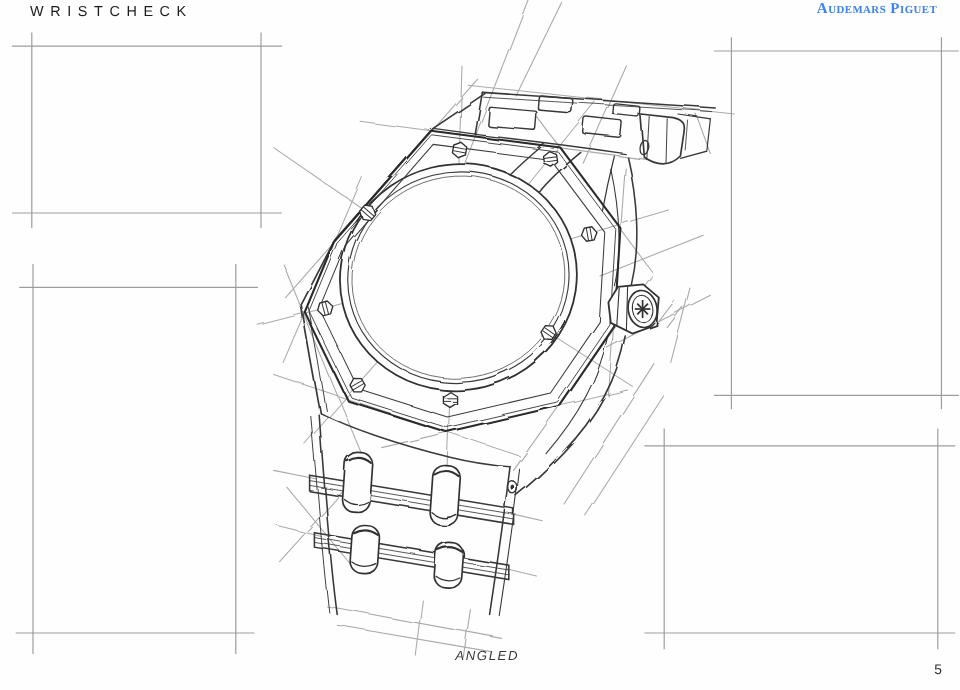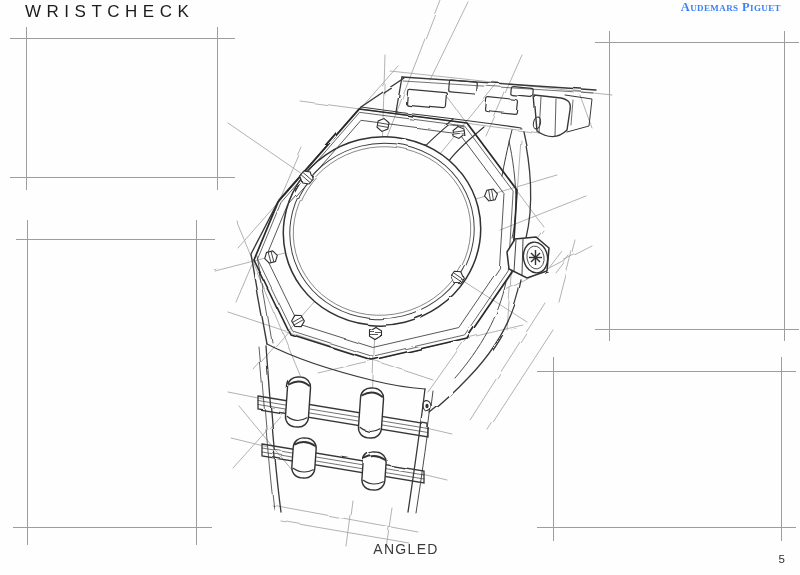--- a/index.html
+++ b/index.html
@@ -2,30 +2,30 @@
 <html><head>
 <meta charset="utf-8">
 <style>
   html,body{margin:0;padding:0;}
   body{
     width:800px;height:575px;position:relative;overflow:hidden;
     background:#fefefe;font-family:"Liberation Sans",sans-serif;
   }
   .brand-left{
     position:absolute;left:25px;top:2px;
-    font-size:17px;letter-spacing:5.5px;color:#1c1c1c;font-weight:400;
+    font-size:12px;letter-spacing:5.5px;color:#1c1c1c;font-weight:400;
   }
   .brand-right{
     position:absolute;right:19px;top:0px;
     font-family:"Liberation Serif",serif;font-weight:bold;
     font-variant:small-caps;font-size:12.5px;letter-spacing:.4px;color:#3b82f6;
   }
   .caption{
     position:absolute;left:356px;top:541px;width:100px;text-align:center;
-    font-size:14px;letter-spacing:1.3px;color:#3a3a3a;
+    font-size:11px;letter-spacing:1.3px;color:#3a3a3a;font-style:italic;
   }
   .page-num{
     position:absolute;right:15px;top:553px;font-size:11.5px;color:#2e2e2e;
   }
   svg{position:absolute;left:0;top:0;}
 </style>
 </head>
 <body>
 
 <div class="brand-left">WRISTCHECK</div>

